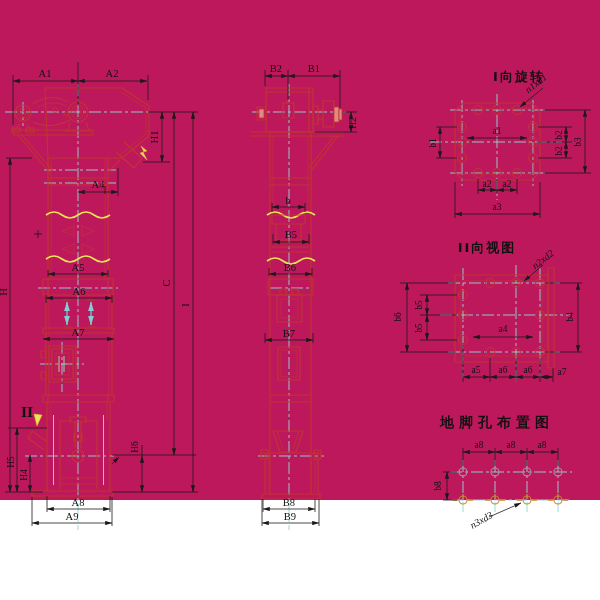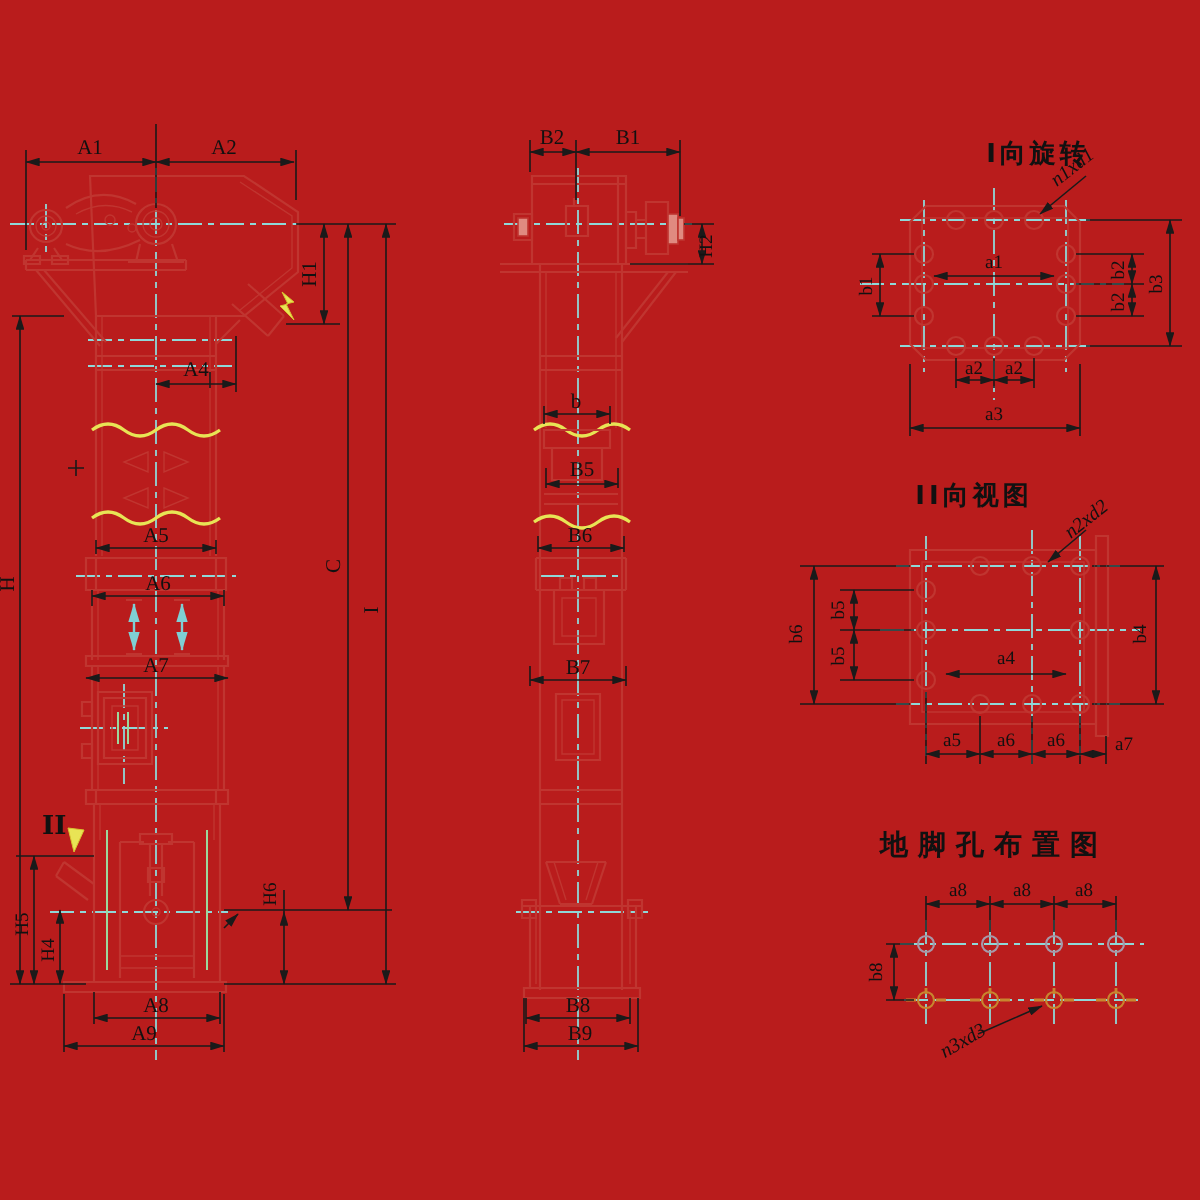--- a/index.html
+++ b/index.html
@@ -1,16 +1,16 @@
 <!DOCTYPE html>
 <html><head>
 <meta charset="utf-8">
 <style>
   html,body{margin:0;padding:0;background:#fff;width:600px;height:600px;overflow:hidden}
-  .canvas{width:600px;height:600px;background:#b91c1c;position:relative}
+  .canvas{width:600px;height:500px;background:#be185d;position:relative}
   svg{display:block}
   .red{stroke:#c03530;fill:none;stroke-width:1.1}
   .redt{stroke:#c03530;fill:none;stroke-width:0.7}
   .redf{stroke:#c03530;fill:#e08a80;stroke-width:0.8}
   .blk{stroke:#1a1a1a;fill:none;stroke-width:0.8}
   .dimln{stroke:#1a1a1a;fill:none;stroke-width:0.8}
   .cyan{stroke:#8fd8d8;fill:none;stroke-width:0.9;stroke-dasharray:12 3 3 3}
   .cyas{stroke:#7fcfd4;fill:none;stroke-width:1.2}
   .ylw{stroke:#e8e455;fill:none;stroke-width:1.6}
   .ylwf{fill:#e8e455;stroke:#d8c430;stroke-width:0.5}

